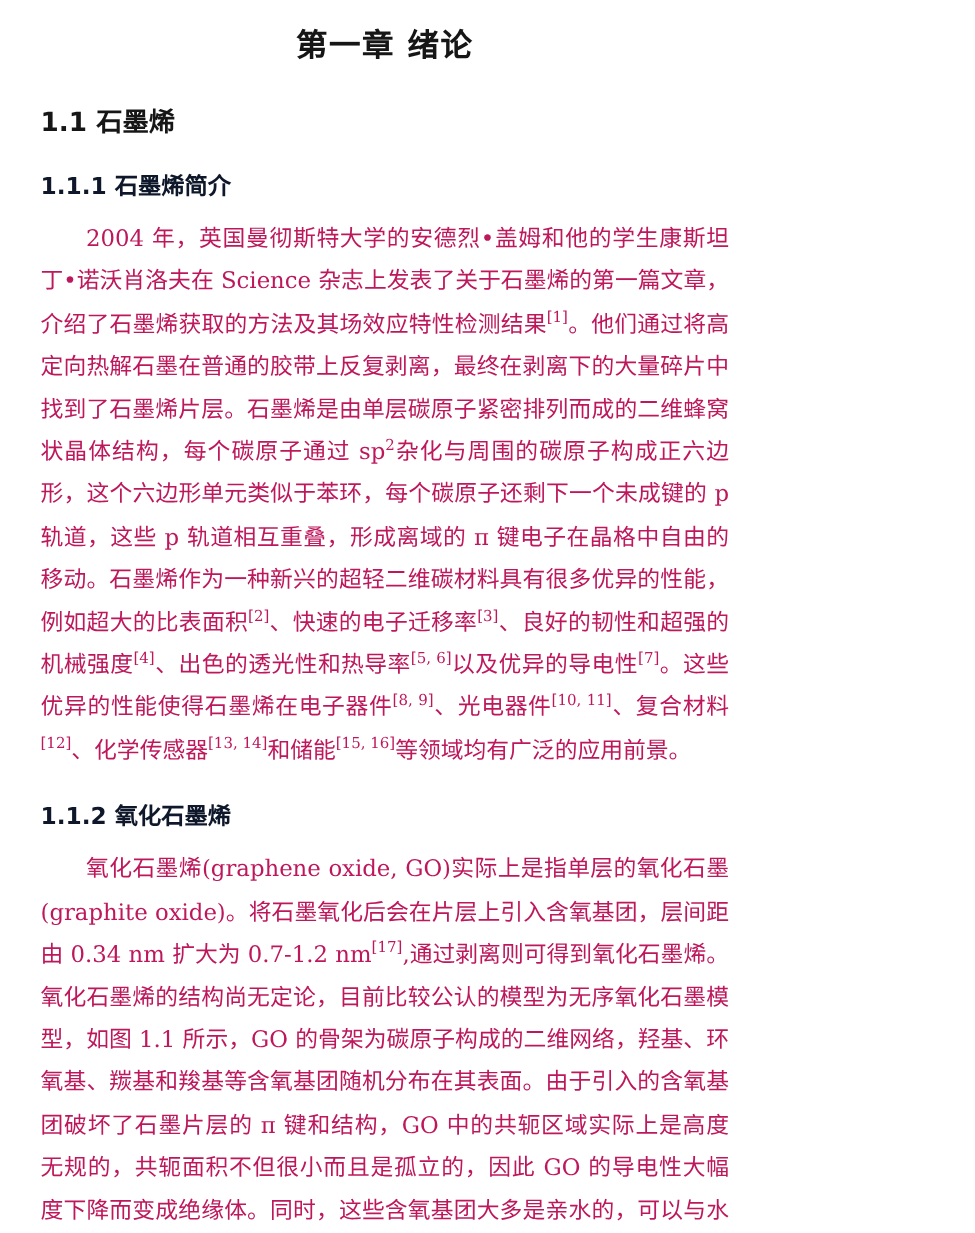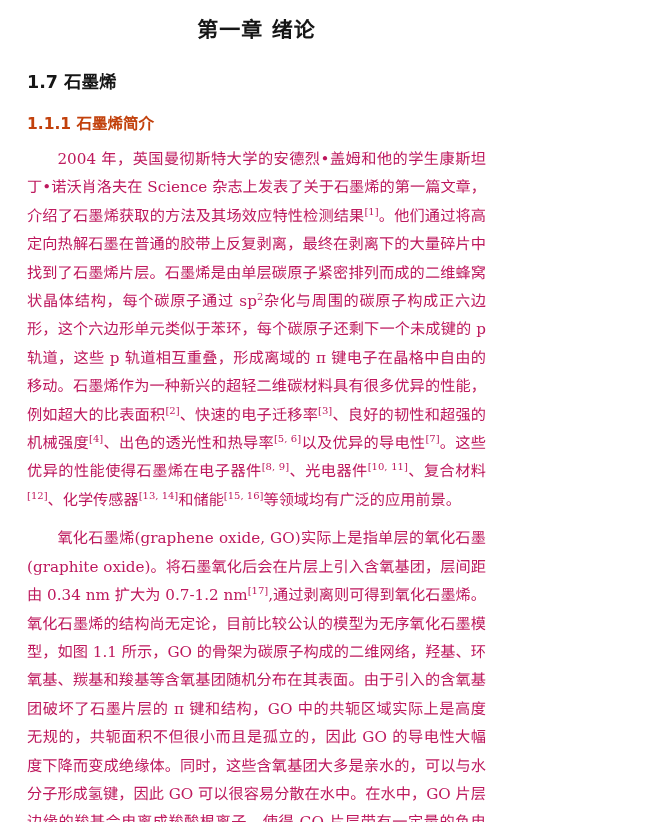--- a/index.html
+++ b/index.html
@@ -38,21 +38,21 @@
     font-size: 17.5px;
     line-height: 24px;
     color: #161616;
   }
   .subsection-heading {
     margin: 19px 0 0 0;
     font-family: "DejaVu Sans", "Liberation Sans", sans-serif;
     font-weight: 700;
     font-size: 15.5px;
     line-height: 22px;
-    color: #c2410c;
+    color: #0f172a;
   }
   p.body-text {
     margin: 10px 0 0 0;
     font-size: 15.2px;
     line-height: 28.4px;
     text-align: justify;
     text-justify: inter-ideograph;
     text-indent: 2em;
     color: #be185d;
   }
@@ -63,22 +63,23 @@
     letter-spacing: 0;
   }
 </style>
 </head>
 <body>
 
 <div class="page">
 
   <h1 class="chapter-title">第一章 绪论</h1>
 
-  <h2 class="section-heading">1.7 石墨烯</h2>
+  <h2 class="section-heading">1.1 石墨烯</h2>
 
   <h3 class="subsection-heading">1.1.1 石墨烯简介</h3>
 
   <p class="body-text">2004 年，英国曼彻斯特大学的安德烈•盖姆和他的学生康斯坦丁•诺沃肖洛夫在 Science 杂志上发表了关于石墨烯的第一篇文章，介绍了石墨烯获取的方法及其场效应特性检测结果<sup>[1]</sup>。他们通过将高定向热解石墨在普通的胶带上反复剥离，最终在剥离下的大量碎片中找到了石墨烯片层。石墨烯是由单层碳原子紧密排列而成的二维蜂窝状晶体结构，每个碳原子通过 sp<sup>2</sup>杂化与周围的碳原子构成正六边形，这个六边形单元类似于苯环，每个碳原子还剩下一个未成键的 p 轨道，这些 p 轨道相互重叠，形成离域的 π 键电子在晶格中自由的移动。石墨烯作为一种新兴的超轻二维碳材料具有很多优异的性能，例如超大的比表面积<sup>[2]</sup>、快速的电子迁移率<sup>[3]</sup>、良好的韧性和超强的机械强度<sup>[4]</sup>、出色的透光性和热导率<sup>[5, 6]</sup>以及优异的导电性<sup>[7]</sup>。这些优异的性能使得石墨烯在电子器件<sup>[8, 9]</sup>、光电器件<sup>[10, 11]</sup>、复合材料<sup>[12]</sup>、化学传感器<sup>[13, 14]</sup>和储能<sup>[15, 16]</sup>等领域均有广泛的应用前景。</p>
 
+  <h3 class="subsection-heading">1.1.2 氧化石墨烯</h3>
 
   <p class="body-text">氧化石墨烯(graphene oxide, GO)实际上是指单层的氧化石墨(graphite oxide)。将石墨氧化后会在片层上引入含氧基团，层间距由 0.34 nm 扩大为 0.7-1.2 nm<sup>[17]</sup>,通过剥离则可得到氧化石墨烯。氧化石墨烯的结构尚无定论，目前比较公认的模型为无序氧化石墨模型，如图 1.1 所示，GO 的骨架为碳原子构成的二维网络，羟基、环氧基、羰基和羧基等含氧基团随机分布在其表面。由于引入的含氧基团破坏了石墨片层的 π 键和结构，GO 中的共轭区域实际上是高度无规的，共轭面积不但很小而且是孤立的，因此 GO 的导电性大幅度下降而变成绝缘体。同时，这些含氧基团大多是亲水的，可以与水分子形成氢键，因此 GO 可以很容易分散在水中。在水中，GO 片层边缘的羧基会电离成羧酸根离子，使得 GO 片层带有一定量的负电荷，这种片层与片层之间负电荷的排斥作用可以阻碍 GO 的聚集，使 GO 溶液稳定。</p>
 
 </div>
 
 </body></html>

